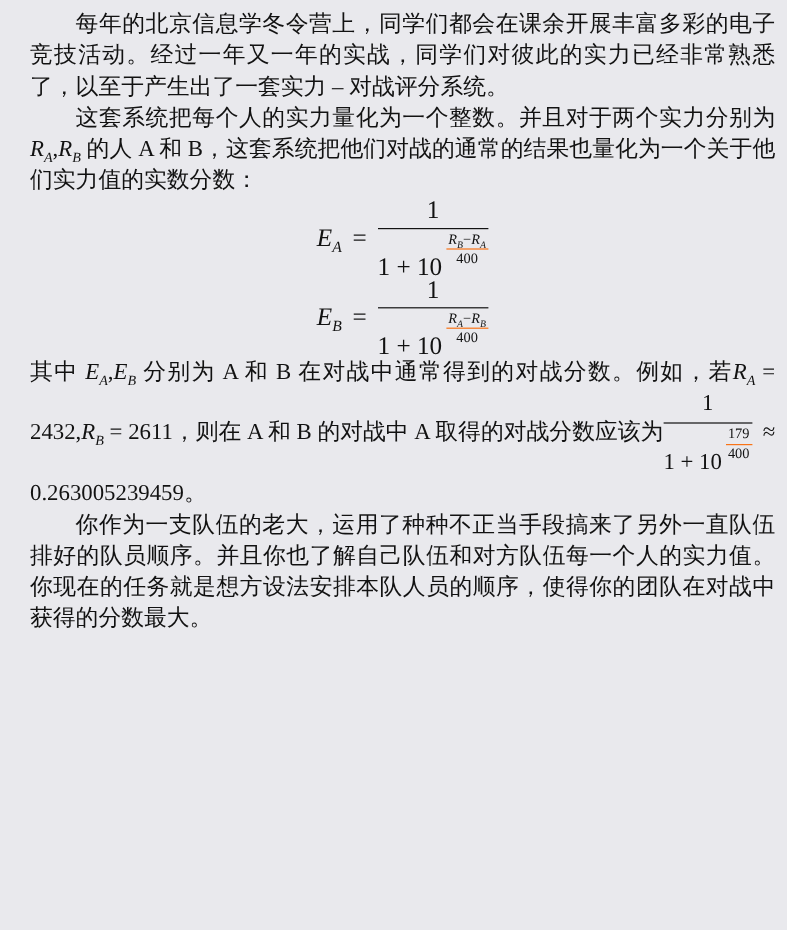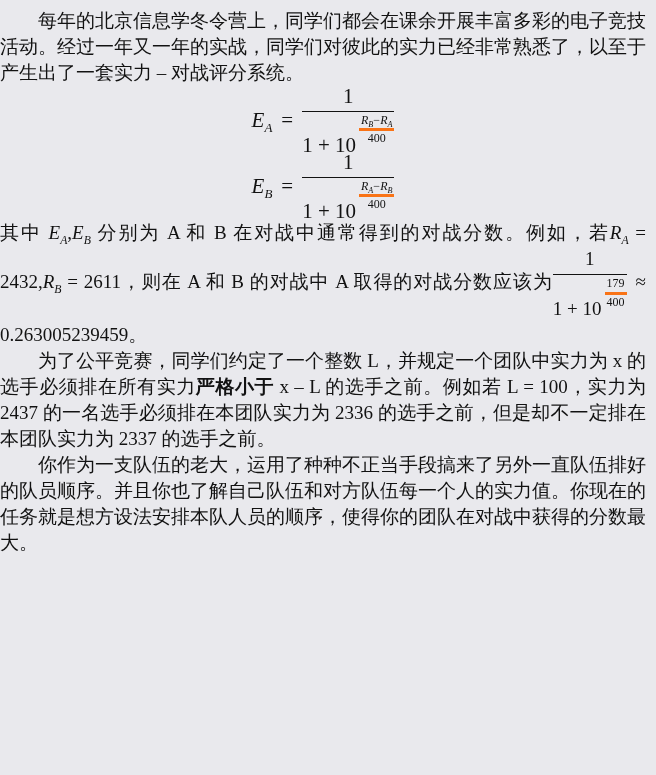--- a/index.html
+++ b/index.html
@@ -13,21 +13,21 @@
     background: #e9e9ed;
     color: #121212;
     font-family: "Liberation Serif", "DejaVu Serif", serif;
     font-size: 19px;
     line-height: 26px;
   }
   .page {
     box-sizing: border-box;
     width: 656px;
     height: 617px;
-    padding: 8px 10px 0 0;
+    padding: 8px 10px 0 25px;
     text-align: justify;
   }
   p.para {
     margin: 0;
   }
   .indent { text-indent: 2em; }
   .var { font-style: italic; }
   sub.vsub {
     font-style: italic;
     font-size: 0.62em;
@@ -66,39 +66,40 @@
   .supfrac {
     display: inline-block;
     text-align: center;
     font-size: 12px;
     line-height: 1.15;
     vertical-align: 9px;
     margin-left: 3px;
   }
   .supfrac .sfnum {
     display: block;
-    border-bottom: 3px solid #f97316;
+    border-bottom: 1px solid #f97316;
     padding: 0 2px 1px 2px;
   }
   .supfrac .sfden { display: block; padding-top: 1px; }
   .supfrac sub.vsub { font-size: 0.68em; }
 
   
   .inline-frac {
     font-size: 19px;
     margin-right: 9px;
   }
 </style>
 </head>
 <body style="background: rgb(233, 233, 237); color: rgb(18, 18, 18);">
 
 <div class="page">
 
   <p class="para indent"><span>每年的北京信息学冬令营上，同学们都会在课余开展丰富多彩的电子竞技活动。经过一年又一年的实战，同学们对彼此的实力已经非常熟悉了，以至于产生出了一套实力 – 对战评分系统。</span></p>
 
+  <p class="para indent"><span>这套系统把每个人的实力量化为一个整数。并且对于两个实力分别为</span><span class="var">R</span><sub class="vsub">A</sub><span>,</span><span class="var">R</span><sub class="vsub">B</sub><span> 的人 A 和 B，这套系统把他们对战的通常的结果也量化为一个关于他们实力值的实数分数：</span></p>
 
   <div class="formula">
     <span class="lhs"><span class="var">E</span><sub class="vsub">A</sub></span>
     <span class="eq">=</span>
     <span class="frac">
         <span class="fnum">1</span>
         <span class="fden"><span>1 + 10</span><span class="supfrac"><span class="sfnum"><span class="var">R</span><sub class="vsub">B</sub><span>−</span><span class="var">R</span><sub class="vsub">A</sub></span><span class="sfden">400</span></span></span>
       </span>
   </div>
 
@@ -107,17 +108,16 @@
     <span class="eq">=</span>
     <span class="frac">
         <span class="fnum">1</span>
         <span class="fden"><span>1 + 10</span><span class="supfrac"><span class="sfnum"><span class="var">R</span><sub class="vsub">A</sub><span>−</span><span class="var">R</span><sub class="vsub">B</sub></span><span class="sfden">400</span></span></span>
       </span>
   </div>
 
   <p class="para"><span>其中 </span><span class="var">E</span><sub class="vsub">A</sub><span>,</span><span class="var">E</span><sub class="vsub">B</sub><span> 分别为 A 和 B 在对战中通常得到的对战分数。例如，若</span><span class="var">R</span><sub class="vsub">A</sub><span> = 2432,</span><span class="var">R</span><sub class="vsub">B</sub><span> = 2611</span><span>，则在 A 和 B 的对战中 A 取得的对战分数应该为</span><span class="frac inline-frac"><span class="fnum">1</span><span class="fden"><span>1 + 10</span><span class="supfrac"><span class="sfnum">179</span><span class="sfden">400</span></span></span></span><span>≈ 0.263005239459。</span></p>
 
 
-  <p class="para indent"><span>为了公平竞赛，同学们约定了一个整数 L，并规定一个团队中实力为 x 的选手必须排在所有实力</span><span class="bold">严格小于</span><span> x – L 的选手之前。例如若 L = 100，实力为 2437 的一名选手必须排在本团队实力为 2336 的选手之前，但是却不一定排在本团队实力为 2337 的选手之前。</span></p>
 
   <p class="para indent"><span>你作为一支队伍的老大，运用了种种不正当手段搞来了另外一直队伍排好的队员顺序。并且你也了解自己队伍和对方队伍每一个人的实力值。你现在的任务就是想方设法安排本队人员的顺序，使得你的团队在对战中获得的分数最大。</span></p>
 
 </div>
 
 </body></html>

